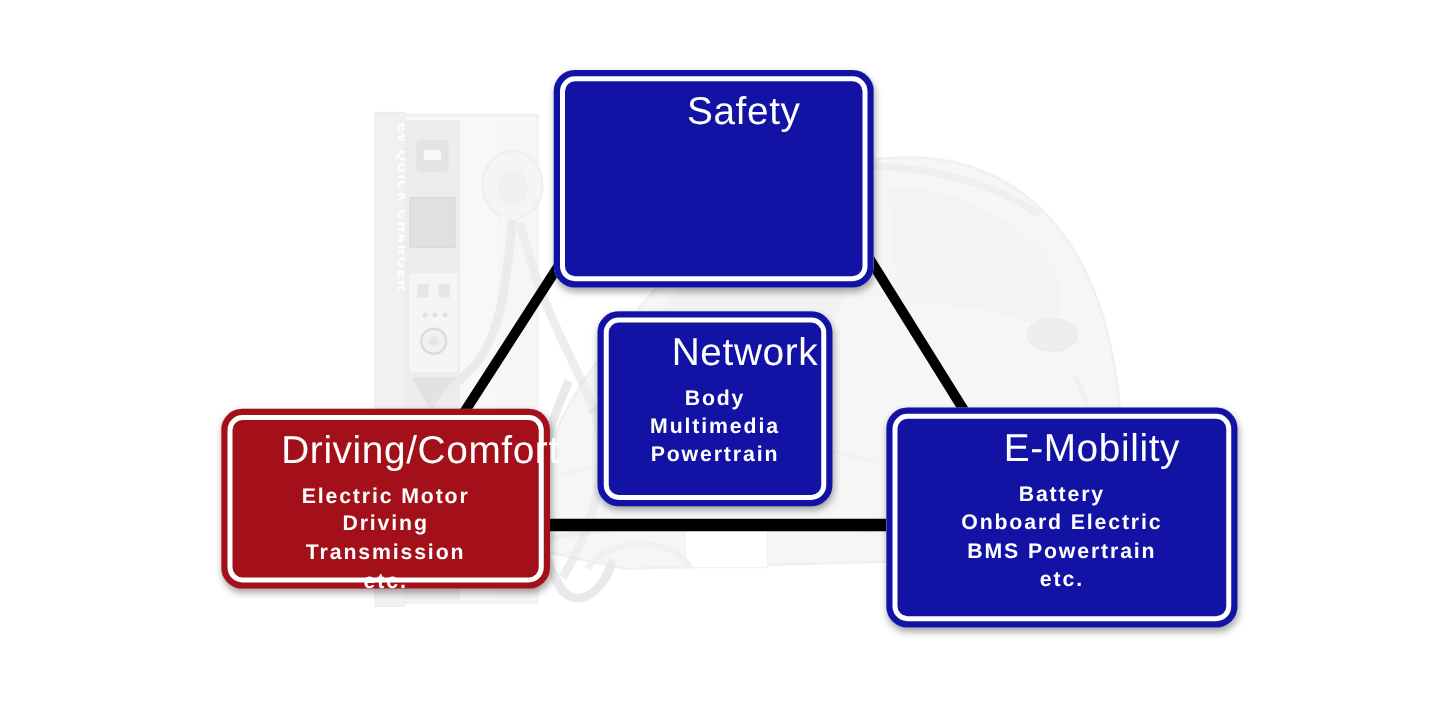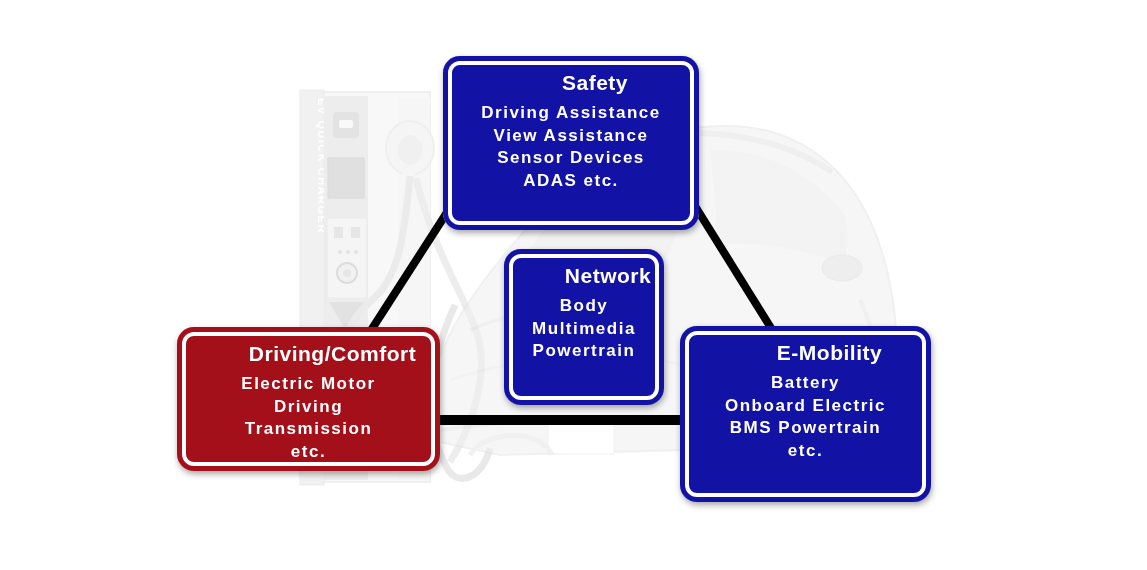--- a/index.html
+++ b/index.html
@@ -30,22 +30,22 @@
                inset 0 0 0 5px var(--box-blue,#1212A4),
                inset 0 0 0 9px #ffffff;
   }
   .dbox.red{
     background:var(--box-red,#A31019);
     box-shadow:1px 3px 6px rgba(0,0,0,.35),
                inset 0 0 0 5px var(--box-red,#A31019),
                inset 0 0 0 9px #ffffff;
   }
   .dbox-title{
-    font-size:21px;
-    font-weight:bold;
+    font-size:31px;
+    font-weight:normal;
     line-height:1.25;
     letter-spacing:.5px;
     padding-left:48px;
   }
   .dbox-items{
     margin-top:6px;
     font-size:17px;
     font-weight:bold;
     letter-spacing:1.5px;
     line-height:1.33;
@@ -110,48 +110,42 @@
   </svg>
 
   <svg id="connector-layer" viewBox="0 0 1147 570">
     <line class="conn" x1="455" y1="200" x2="368" y2="335"></line>
     <line class="conn" x1="690" y1="198" x2="776" y2="336"></line>
     <line class="conn thick" x1="432" y1="420" x2="716" y2="420"></line>
   </svg>
 
   <div class="dbox blue" style="left:443px;top:56px;width:256px;height:174px">
     <div class="dbox-title">Safety</div>
-    <div class="dbox-items">
-      <div>Driving Assistance</div>
-      <div>View Assistance</div>
-      <div>Sensor Devices</div>
-      <div>ADAS etc.</div>
-    </div>
   </div>
 
-  <div class="dbox blue" style="left:504px;top:249px;width:160px;height:156px">
+  <div class="dbox blue" style="left:478px;top:249px;width:188px;height:156px">
     <div class="dbox-title">Network</div>
     <div class="dbox-items">
       <div>Body</div>
       <div>Multimedia</div>
       <div>Powertrain</div>
     </div>
   </div>
 
   <div class="dbox red" style="left:177px;top:327px;width:263px;height:144px">
     <div class="dbox-title">Driving/Comfort</div>
     <div class="dbox-items">
       <div>Electric Motor</div>
       <div>Driving</div>
       <div>Transmission</div>
       <div>etc.</div>
     </div>
   </div>
 
-  <div class="dbox blue" style="left:680px;top:326px;width:251px;height:176px">
+  <div class="dbox blue" style="left:709px;top:326px;width:281px;height:176px">
     <div class="dbox-title">E-Mobility</div>
     <div class="dbox-items">
       <div>Battery</div>
       <div>Onboard Electric</div>
       <div>BMS Powertrain</div>
       <div>etc.</div>
     </div>
   </div>
 
 </div>

